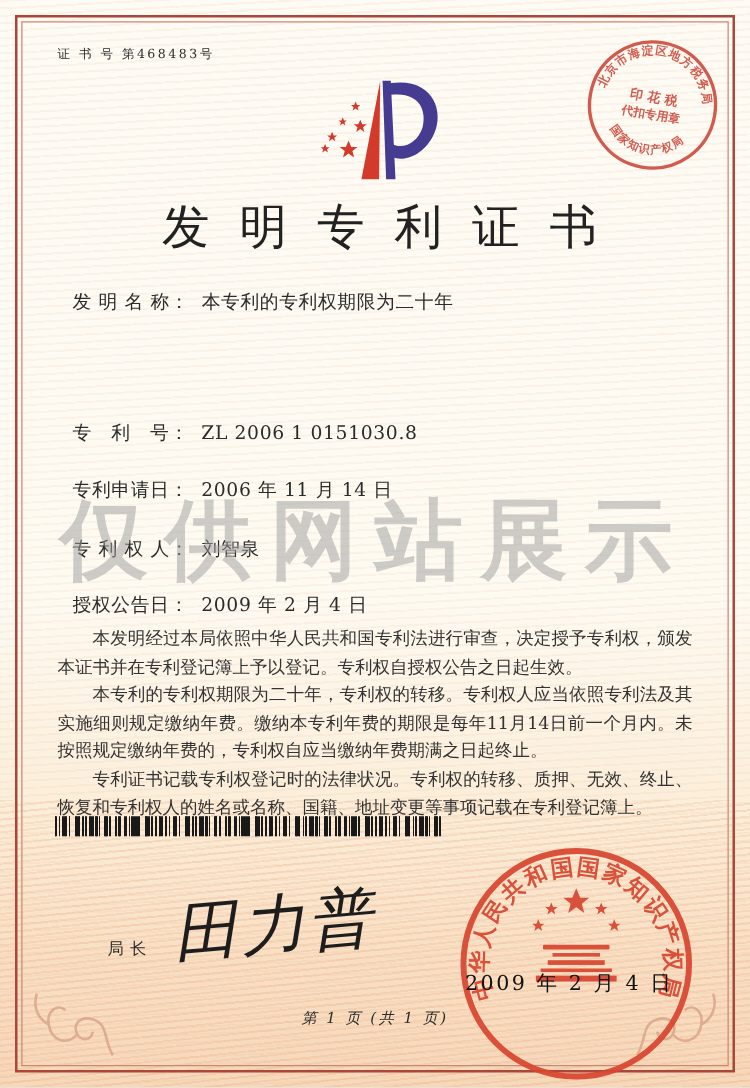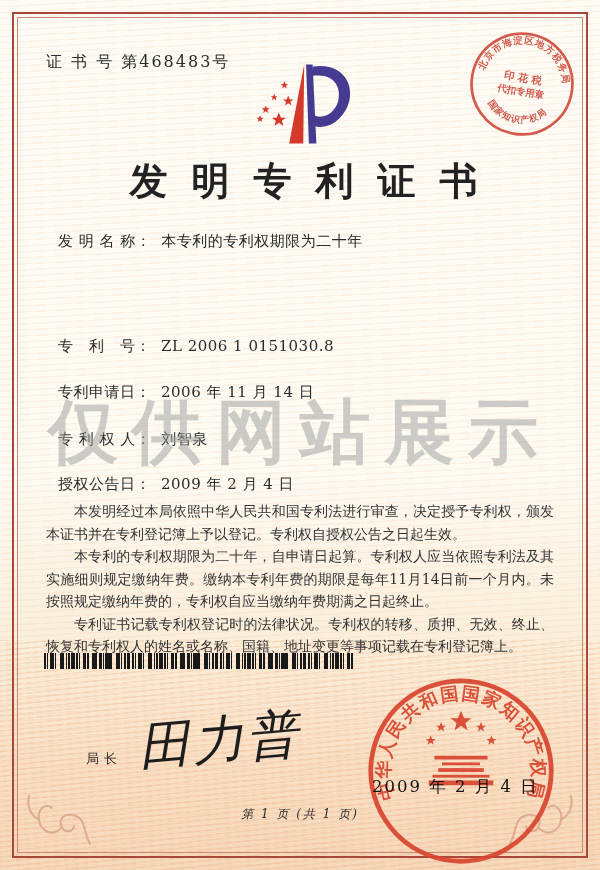--- a/index.html
+++ b/index.html
@@ -8,26 +8,26 @@
     background:linear-gradient(180deg,#fdfbf4 0%,#fdfaf2 55%,#fbeeda 74%,#f8dfc4 88%,#f6d8ba 100%);
     font-family:"DejaVu Serif","Liberation Serif",serif;color:#2b2b2b;
   }
   .texture{position:absolute;inset:0;pointer-events:none;z-index:0;
     background:repeating-linear-gradient(177deg,rgba(236,166,118,0.10) 0 1.5px,rgba(255,255,255,0) 1.5px 6px);}
   .guilloche{position:absolute;left:0;right:0;bottom:0;height:230px;pointer-events:none;z-index:0;
     background:repeating-linear-gradient(174deg,rgba(233,140,90,0.16) 0 1.5px,rgba(255,255,255,0) 1.5px 5px);}
   .frame-outer{position:absolute;inset:12px;border:2px solid #a8473a;pointer-events:none;z-index:1;}
   .frame-inner{position:absolute;inset:17px;border:1px solid #c88a76;pointer-events:none;z-index:1;}
 
-  .cert-no{position:absolute;left:46px;top:52px;font-size:16px;letter-spacing:2px;z-index:2;}
+  .cert-no{position:absolute;left:46px;top:36px;font-size:10px;letter-spacing:2px;z-index:2;}
   .logo{position:absolute;left:246px;top:56px;width:122px;height:96px;z-index:2;}
   .tax-stamp{position:absolute;left:468px;top:30px;width:108px;height:108px;z-index:2;
     transform:rotate(10deg);opacity:.88;}
 
-  .title{position:absolute;left:0;right:0;top:156px;text-align:center;font-size:38px;font-weight:bold;
+  .title{position:absolute;left:0;right:0;top:156px;text-align:center;font-size:38px;font-weight:normal;
     letter-spacing:24px;z-index:2;color:#222;margin-left:31px;}
 
   .field{position:absolute;left:58px;font-size:15px;letter-spacing:.5px;z-index:2;white-space:nowrap;}
   .f1{top:232px}.f2{top:287px}.f3{top:337px}.f4{top:383px}.f5{top:430px}.f6{top:475px}
   .field .lab{margin-right:10px;}
 
   .body-text{position:absolute;left:46px;top:500px;width:508px;z-index:2;font-size:14px;
     line-height:22.5px;text-align:justify;color:#333;font-family:"DejaVu Serif","Liberation Serif",serif;}
   .body-text p{margin:0;text-indent:2em;}
 
@@ -110,21 +110,21 @@
   </div>
   <div class="field f5">
     <span class="lab">专 利 权 人：</span><span>刘智泉</span>
   </div>
   <div class="field f6">
     <span class="lab">授权公告日：</span><span>2009 年 2 月 4 日</span>
   </div>
 
   <div class="body-text">
     <p>本发明经过本局依照中华人民共和国专利法进行审查，决定授予专利权，颁发本证书并在专利登记簿上予以登记。专利权自授权公告之日起生效。</p>
-    <p>本专利的专利权期限为二十年，自申请日起算。专利权人应当依照专利法及其实施细则规定缴纳年费。缴纳本专利年费的期限是每年11月14日前一个月内。未按照规定缴纳年费的，专利权自应当缴纳年费期满之日起终止。</p>
+    <p>本专利的专利权期限为二十年，专利权的转移。专利权人应当依照专利法及其实施细则规定缴纳年费。缴纳本专利年费的期限是每年11月14日前一个月内。未按照规定缴纳年费的，专利权自应当缴纳年费期满之日起终止。</p>
     <p>专利证书记载专利权登记时的法律状况。专利权的转移、质押、无效、终止、恢复和专利权人的姓名或名称、国籍、地址变更等事项记载在专利登记簿上。</p>
   </div>
 
   <div class="barcode"></div>
 
   <div class="director">局长</div>
   <div class="signature">田力普</div>
 
   <svg class="seal" viewBox="0 0 200 200" aria-hidden="true">
     <defs>

